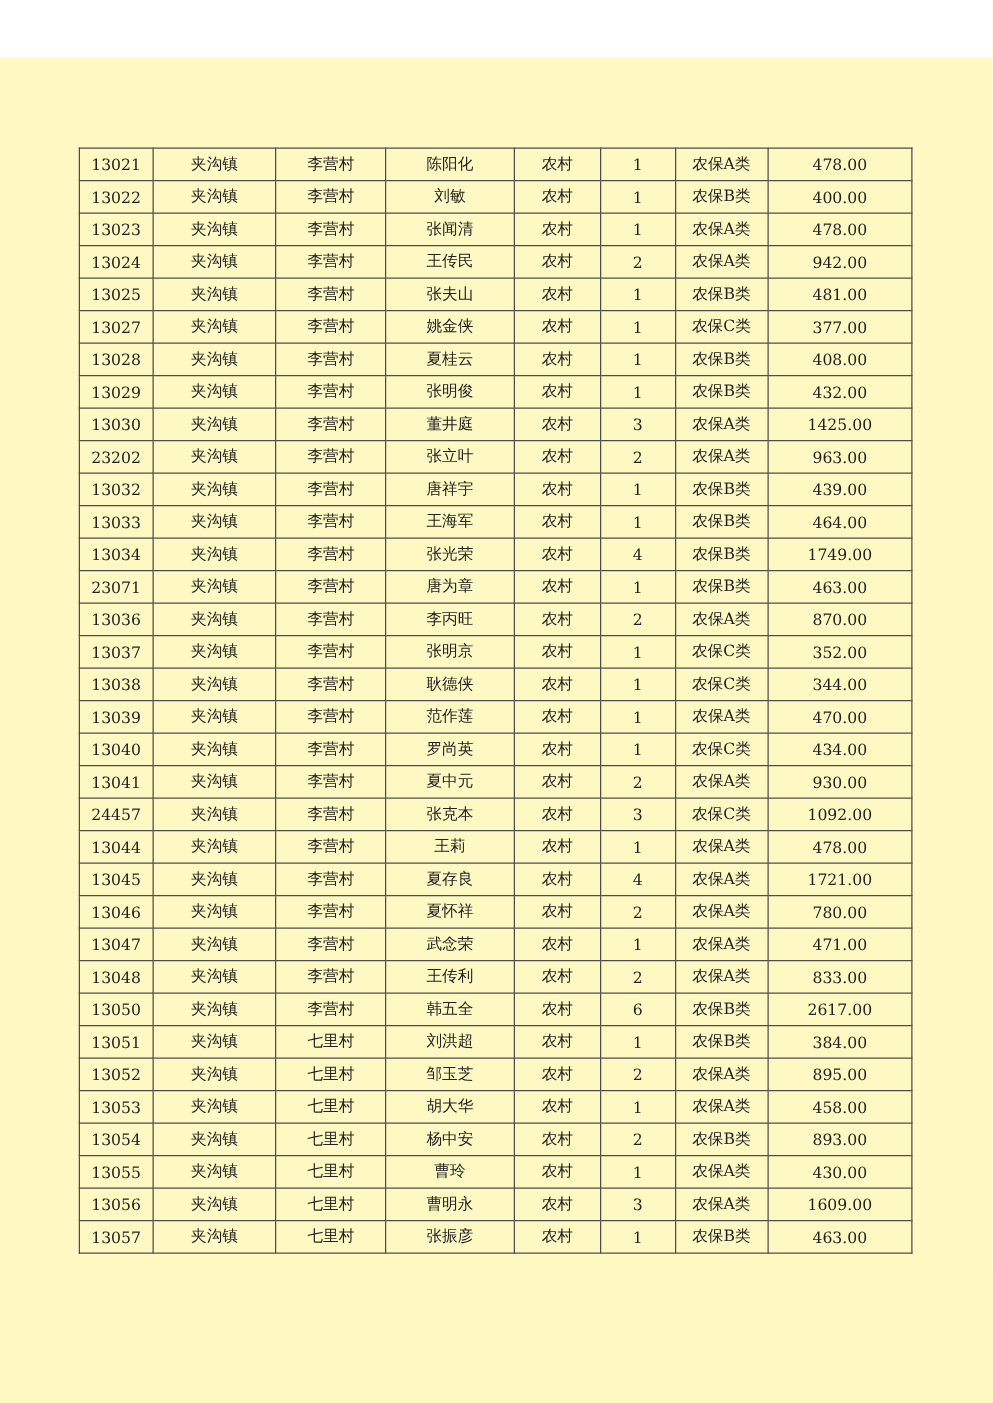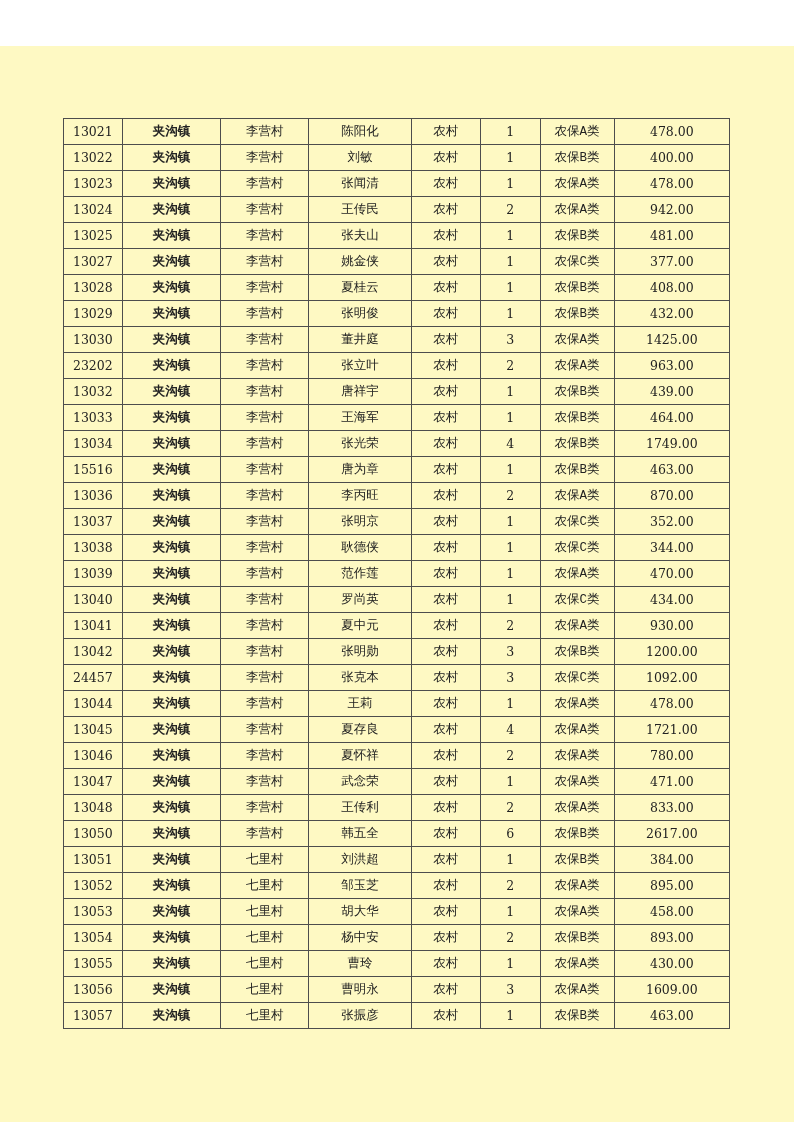--- a/index.html
+++ b/index.html
@@ -31,26 +31,26 @@
     height: 25px;
     text-align: center;
     vertical-align: middle;
     font-size: 12.5px;
     color: #222222;
     white-space: nowrap;
     overflow: hidden;
     padding: 0 2px;
   }
   .col-id       { width: 57px; }
-  .col-town     { width: 96px; font-weight: bold; }
+  .col-town     { width: 96px; }
   .col-village  { width: 85px; }
   .col-name     { width: 100px; }
   .col-type     { width: 67px; }
   .col-count    { width: 58px; }
-  .col-category { width: 72px; font-family: Liberation Mono, monospace; }
+  .col-category { width: 72px; }
   .col-amount   { width: 112px; }
 </style>
 </head>
 <body>
 
 <div class="page">
   <table class="roster">
     <colgroup>
       <col class="col-id">
       <col class="col-town">
@@ -186,21 +186,21 @@
           <td class="col-id">13034</td>
           <td class="col-town">夹沟镇</td>
           <td class="col-village">李营村</td>
           <td class="col-name">张光荣</td>
           <td class="col-type">农村</td>
           <td class="col-count">4</td>
           <td class="col-category">农保B类</td>
           <td class="col-amount">1749.00</td>
         </tr>
         <tr>
-          <td class="col-id">15516</td>
+          <td class="col-id">23071</td>
           <td class="col-town">夹沟镇</td>
           <td class="col-village">李营村</td>
           <td class="col-name">唐为章</td>
           <td class="col-type">农村</td>
           <td class="col-count">1</td>
           <td class="col-category">农保B类</td>
           <td class="col-amount">463.00</td>
         </tr>
         <tr>
           <td class="col-id">13036</td>
@@ -254,30 +254,20 @@
         </tr>
         <tr>
           <td class="col-id">13041</td>
           <td class="col-town">夹沟镇</td>
           <td class="col-village">李营村</td>
           <td class="col-name">夏中元</td>
           <td class="col-type">农村</td>
           <td class="col-count">2</td>
           <td class="col-category">农保A类</td>
           <td class="col-amount">930.00</td>
-        </tr>
-        <tr>
-          <td class="col-id">13042</td>
-          <td class="col-town">夹沟镇</td>
-          <td class="col-village">李营村</td>
-          <td class="col-name">张明勋</td>
-          <td class="col-type">农村</td>
-          <td class="col-count">3</td>
-          <td class="col-category">农保B类</td>
-          <td class="col-amount">1200.00</td>
         </tr>
         <tr>
           <td class="col-id">24457</td>
           <td class="col-town">夹沟镇</td>
           <td class="col-village">李营村</td>
           <td class="col-name">张克本</td>
           <td class="col-type">农村</td>
           <td class="col-count">3</td>
           <td class="col-category">农保C类</td>
           <td class="col-amount">1092.00</td>

